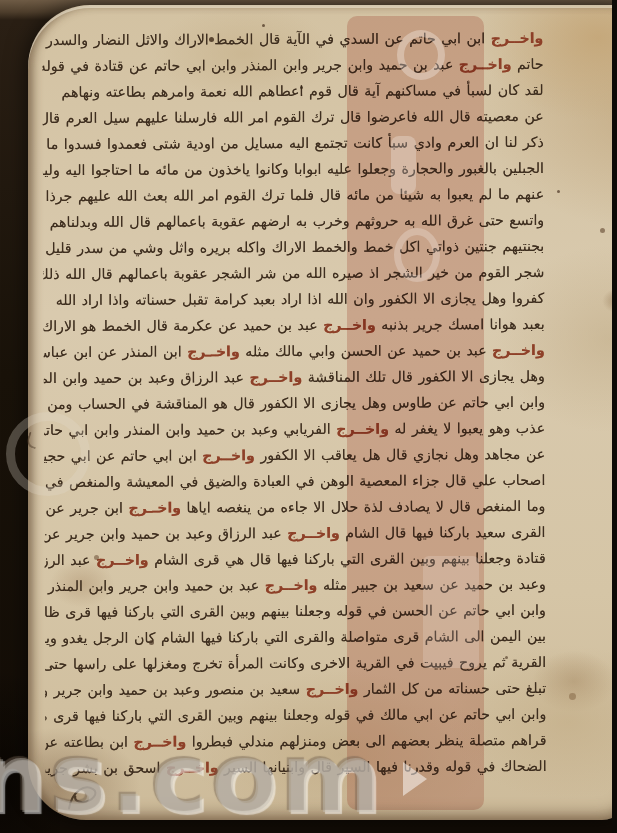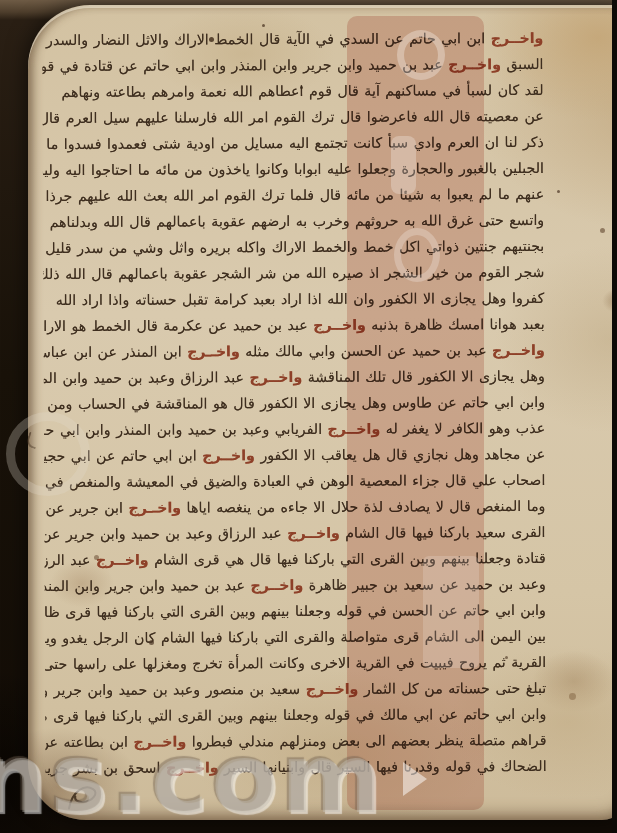--- a/index.html
+++ b/index.html
@@ -96,41 +96,41 @@
 <body>
 
 <div class="photo">
   <div class="gutter"></div>
   <div class="gutter-shade"></div>
 
   <div class="paper"></div>
 
   <div class="text-block">
       <div class="line"><span class="red">واخــرج</span><span> ابن ابي حاتم عن السدي في الآية قال الخمط الاراك والاثل النضار والسدر</span></div>
-      <div class="line"><span>السبق </span><span class="red">واخــرج</span><span> عبد بن حميد وابن جرير وابن المنذر وابن ابي حاتم عن قتادة في قوله</span></div>
+      <div class="line"><span>حاتم </span><span class="red">واخــرج</span><span> عبد بن حميد وابن جرير وابن المنذر وابن ابي حاتم عن قتادة في قوله</span></div>
       <div class="line"><span>لقد كان لسبأ في مساكنهم آية قال قوم اعطاهم الله نعمة وامرهم بطاعته ونهاهم</span></div>
       <div class="line"><span>عن معصيته قال الله فاعرضوا قال ترك القوم امر الله فارسلنا عليهم سيل العرم قال</span></div>
       <div class="line"><span>ذكر لنا ان العرم وادي سبأ كانت تجتمع اليه مسايل من اودية شتى فعمدوا فسدوا ما بين</span></div>
       <div class="line"><span>الجبلين بالغبور والحجارة وجعلوا عليه ابوابا وكانوا ياخذون من مائه ما احتاجوا اليه وليديرون</span></div>
       <div class="line"><span>عنهم ما لم يعبوا به شيئا من مائه قال فلما ترك القوم امر الله بعث الله عليهم جرذا فنقبه من اسفله</span></div>
       <div class="line"><span>واتسع حتى غرق الله به حروثهم وخرب به ارضهم عقوبة باعمالهم قال الله وبدلناهم</span></div>
       <div class="line"><span>بجنتيهم جنتين ذواتي اكل خمط والخمط الاراك واكله بريره واثل وشي من سدر قليل بينما</span></div>
       <div class="line"><span>شجر القوم من خير الشجر اذ صيره الله من شر الشجر عقوبة باعمالهم قال الله ذلك جزيناهم بما</span></div>
       <div class="line"><span>كفروا وهل يجازى الا الكفور وان الله اذا اراد بعبد كرامة تقبل حسناته واذا اراد الله</span></div>
-      <div class="line"><span>بعبد هوانا امسك ظاهرة بذنبه </span><span class="red">واخــرج</span><span> عبد بن حميد عن عكرمة قال الخمط هو الاراك</span></div>
+      <div class="line"><span>بعبد هوانا امسك جرير بذنبه </span><span class="red">واخــرج</span><span> عبد بن حميد عن عكرمة قال الخمط هو الاراك</span></div>
       <div class="line"><span class="red">واخــرج</span><span> عبد بن حميد عن الحسن وابي مالك مثله </span><span class="red">واخــرج</span><span> ابن المنذر عن ابن عباس في قوله</span></div>
       <div class="line"><span>وهل يجازى الا الكفور قال تلك المناقشة </span><span class="red">واخــرج</span><span> عبد الرزاق وعبد بن حميد وابن المنذر</span></div>
       <div class="line"><span>وابن ابي حاتم عن طاوس وهل يجازى الا الكفور قال هو المناقشة في الحساب ومن نوقش الحساب</span></div>
-      <div class="line"><span>عذب وهو الكافر لا يغفر له </span><span class="red">واخــرج</span><span> الفريابي وعبد بن حميد وابن المنذر وابن ابي حاتم</span></div>
+      <div class="line"><span>عذب وهو يعبوا لا يغفر له </span><span class="red">واخــرج</span><span> الفريابي وعبد بن حميد وابن المنذر وابن ابي حاتم</span></div>
       <div class="line"><span>عن مجاهد وهل نجازي قال هل يعاقب الا الكفور </span><span class="red">واخــرج</span><span> ابن ابي حاتم عن ابي حجيرة وكان من</span></div>
       <div class="line"><span>اصحاب علي قال جزاء المعصية الوهن في العبادة والضيق في المعيشة والمنغص في اللذة قيل</span></div>
       <div class="line"><span>وما المنغص قال لا يصادف لذة حلال الا جاءه من ينغصه اياها </span><span class="red">واخــرج</span><span> ابن جرير عن مجاهد</span></div>
       <div class="line"><span>القرى سعيد باركنا فيها قال الشام </span><span class="red">واخــرج</span><span> عبد الرزاق وعبد بن حميد وابن جرير عن</span></div>
       <div class="line"><span>قتادة وجعلنا بينهم وبين القرى التي باركنا فيها قال هي قرى الشام </span><span class="red">واخــرج</span><span> عبد الرزاق</span></div>
-      <div class="line"><span>وعبد بن حميد عن سعيد بن جبير ظاهرة </span><span class="red">واخــرج</span><span> عبد بن حميد وابن جرير وابن المنذر</span></div>
+      <div class="line"><span>وعبد بن حميد عن سعيد بن جبير مثله </span><span class="red">واخــرج</span><span> عبد بن حميد وابن جرير وابن المنذر</span></div>
       <div class="line"><span>وابن ابي حاتم عن الحسن في قوله وجعلنا بينهم وبين القرى التي باركنا فيها قرى ظاهرة قال كان لها</span></div>
       <div class="line"><span>بين اليمن الى الشام قرى متواصلة والقرى التي باركنا فيها الشام كان الرجل يغدو ويقيل في</span></div>
       <div class="line"><span>القرية ثم يروح فيبيت في القرية الاخرى وكانت المرأة تخرج ومغزلها على راسها حتى</span></div>
       <div class="line"><span>تبلغ حتى حسناته من كل الثمار </span><span class="red">واخــرج</span><span> سعيد بن منصور وعبد بن حميد وابن جرير وابن المنذر</span></div>
       <div class="line"><span>وابن ابي حاتم عن ابي مالك في قوله وجعلنا بينهم وبين القرى التي باركنا فيها قرى ظاهرة قال كان</span></div>
       <div class="line"><span>قراهم متصلة ينظر بعضهم الى بعض ومنزلهم مندلي فبطروا </span><span class="red">واخــرج</span><span> ابن بطاعته عن</span></div>
       <div class="line"><span>الضحاك في قوله وقدرنا فيها السير قال وابنيانها السير </span><span class="red">واخــرج</span><span> اسحق بن بشر جرير</span></div>
     </div>
 
   <div class="band"></div>

